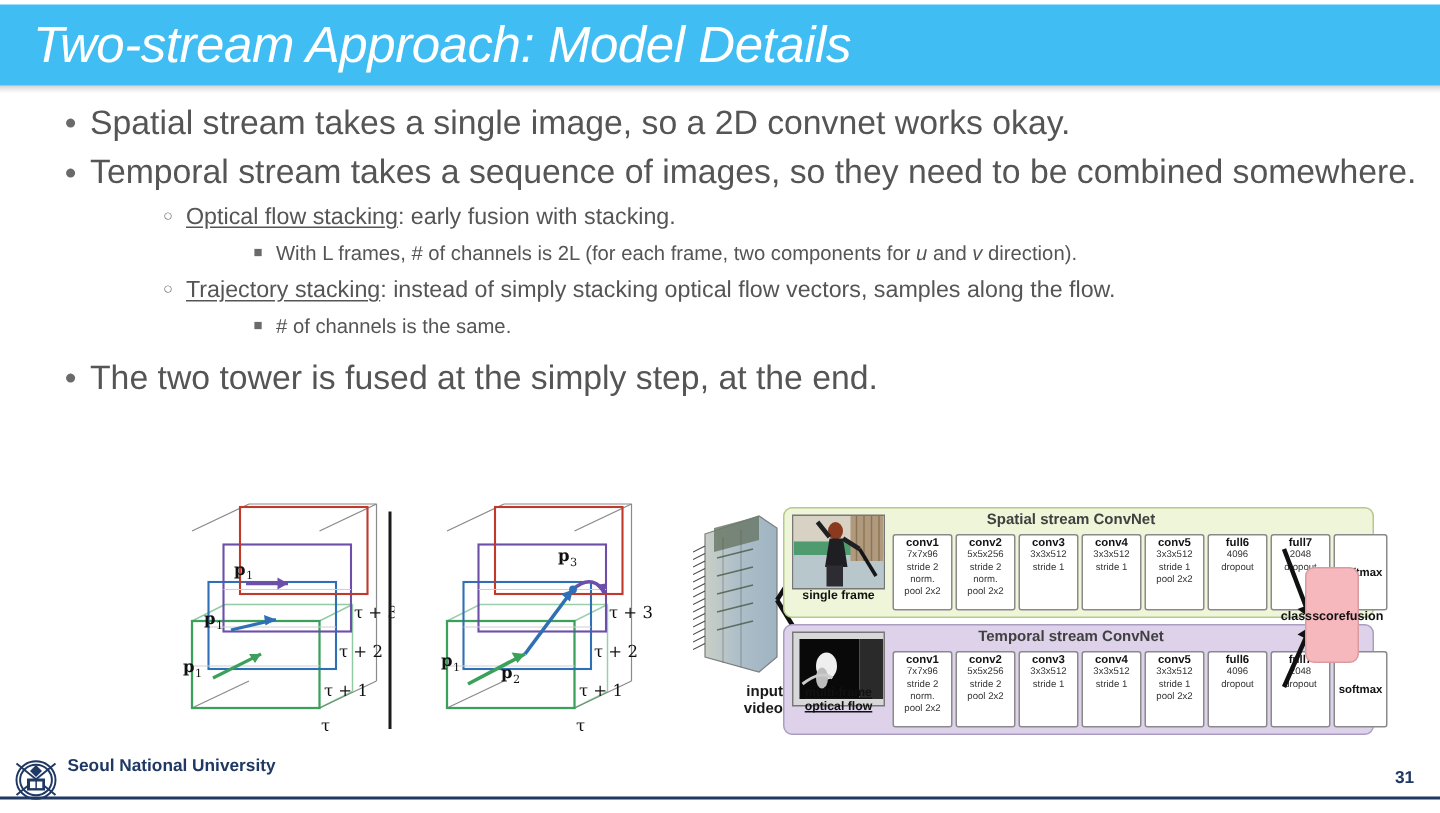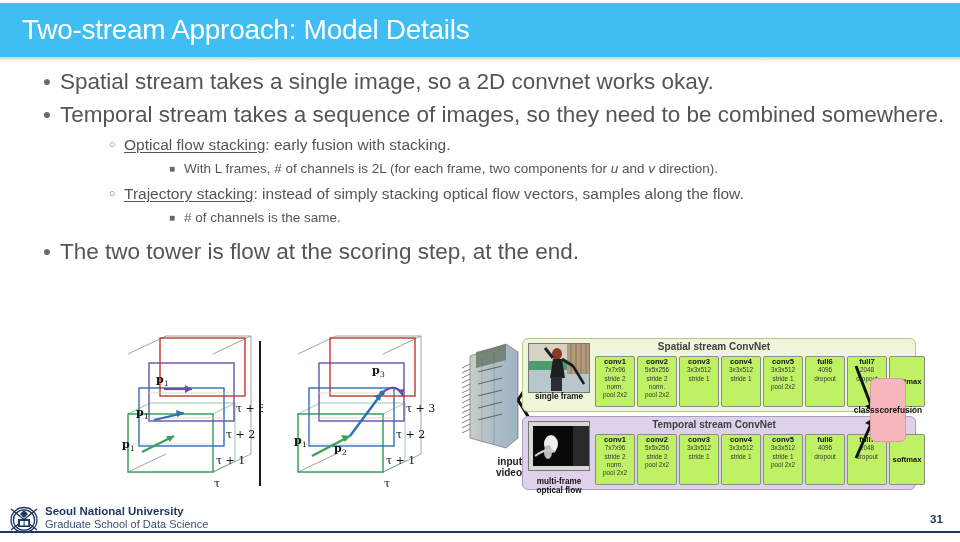--- a/index.html
+++ b/index.html
@@ -14,25 +14,26 @@
 
   
   .title-bar{
     position:absolute;left:0;top:3px;width:960px;height:54px;
     background:#40bdf2;
     display:flex;align-items:center;
   }
   .title-text{
     margin-left:22px;
     color:#ffffff;
-    font-size:28px;
+    font-size:34px;
     font-weight:400;
     letter-spacing:-0.3px;
     font-family:"Liberation Sans", sans-serif;
     white-space:nowrap;
+    font-style:italic;
   }
   .title-shadow{
     position:absolute;left:0;top:57px;width:960px;height:5px;
     background:linear-gradient(to bottom, rgba(0,0,0,.17), rgba(0,0,0,0));
   }
 
   
   .body{
     position:absolute;left:0;top:66px;width:960px;
   }
@@ -90,21 +91,21 @@
   }
   .frame-cap{
     position:absolute;left:0px;top:53px;width:72px;text-align:center;
     font-size:8.2px;font-weight:bold;color:#111;line-height:9.2px;
     font-family:"Liberation Sans", sans-serif;
   }
   .layers{
     position:absolute;left:72px;top:17px;display:flex;gap:2px;
   }
   .layer{
-    background:#bef264;border:1px solid #8a8a8a;border-radius:2px;
+    background:#ffffff;border:1px solid #8a8a8a;border-radius:2px;
     width:38px;height:48px;
     display:flex;flex-direction:column;align-items:center;
     padding-top:1px;
     font-family:"Liberation Sans", sans-serif;
   }
   .layer .ln{font-size:7.6px;font-weight:bold;color:#111;line-height:8.4px;}
   .layer .lp{font-size:6.4px;color:#333;line-height:8.2px;}
   .layer.sm{width:34px;justify-content:center;}
   .fusion{
     position:absolute;left:408px;top:40px;width:34px;height:62px;
@@ -176,21 +177,21 @@
       <span class="txt"><span class="u">Trajectory stacking</span><span>: instead of simply stacking optical flow vectors, samples along the flow.</span></span>
     </div>
 
     <div class="li lv3">
       <span class="mark mark-sq">■</span>
       <span class="txt"># of channels is the same.</span>
     </div>
 
     <div class="li lv1" style="margin-top:6px;">
       <span class="mark mark-disc">●</span>
-      <span class="txt">The two tower is flow at the scoring step, at the end.</span>
+      <span class="txt">The two tower is fused at the simply step, at the end.</span>
     </div>
 
   </div>
 
   <div class="figs">
 
     <svg class="cubefig" style="left:118px;" width="145" height="160" viewBox="0 0 145 160">
 
       <g stroke="#8a8a8a" stroke-width="0.8" fill="none">
         <line x1="10" y1="22" x2="48" y2="4"></line>
@@ -449,21 +450,21 @@
       <div class="frame-thumb">
         <svg width="60" height="48" viewBox="0 0 60 48">
           <rect x="0" y="0" width="60" height="48" fill="#d8d8d8"></rect>
           <rect x="4" y="4" width="40" height="40" fill="#090909"></rect>
           <ellipse cx="22" cy="22" rx="7" ry="9" fill="#efefef"></ellipse>
           <ellipse cx="19" cy="30" rx="4" ry="7" fill="#bdbdbd"></ellipse>
           <path d="M6,34 C14,28 20,26 26,30" stroke="#cccccc" stroke-width="2" fill="none"></path>
           <rect x="44" y="4" width="16" height="40" fill="#2a2a2a"></rect>
         </svg>
       </div>
-      <div class="frame-cap" style="top:60px;">
+      <div class="frame-cap" style="top:40px;text-decoration:underline;">
         <span>multi-frame</span><br>
         <span>optical flow</span>
       </div>
 
       <div class="layers">
         <div class="layer">
           <span class="ln">conv1</span>
           <span class="lp">7x7x96</span>
           <span class="lp">stride 2</span>
           <span class="lp">norm.</span>
@@ -534,17 +535,16 @@
     <g fill="#1f3864">
       <rect x="11" y="16" width="12" height="8"></rect>
       <polygon points="17,7 21,11 17,15 13,11"></polygon>
     </g>
     <g fill="#ffffff">
       <rect x="13" y="18" width="3.6" height="4.4"></rect>
       <rect x="17.6" y="18" width="3.6" height="4.4"></rect>
     </g>
   </svg>
   <div class="uni">Seoul National University</div>
-  <div class="dept">Graduate School of Data Science</div>
   <div class="term">Spring 2021</div>
   <div class="pageno">31</div>
 
 </div>
 
 </body></html>

